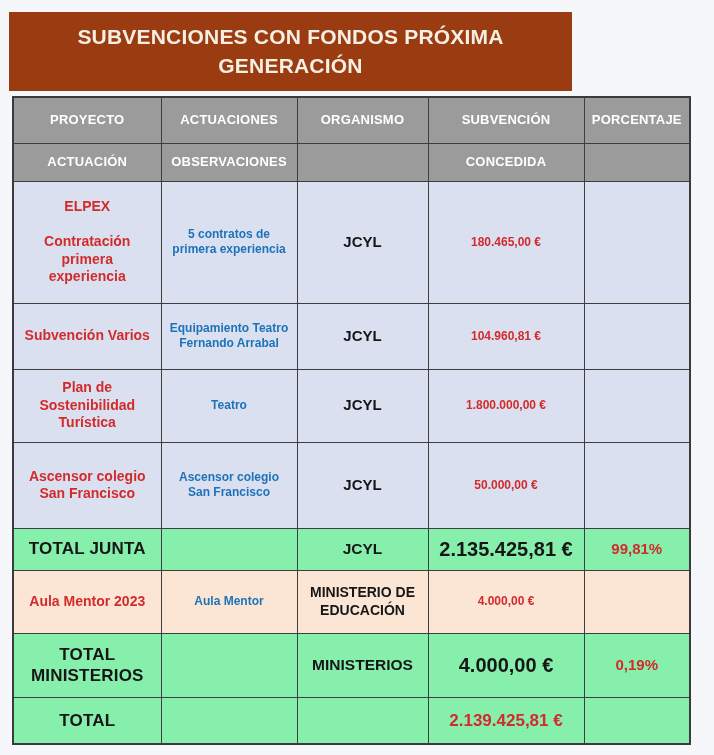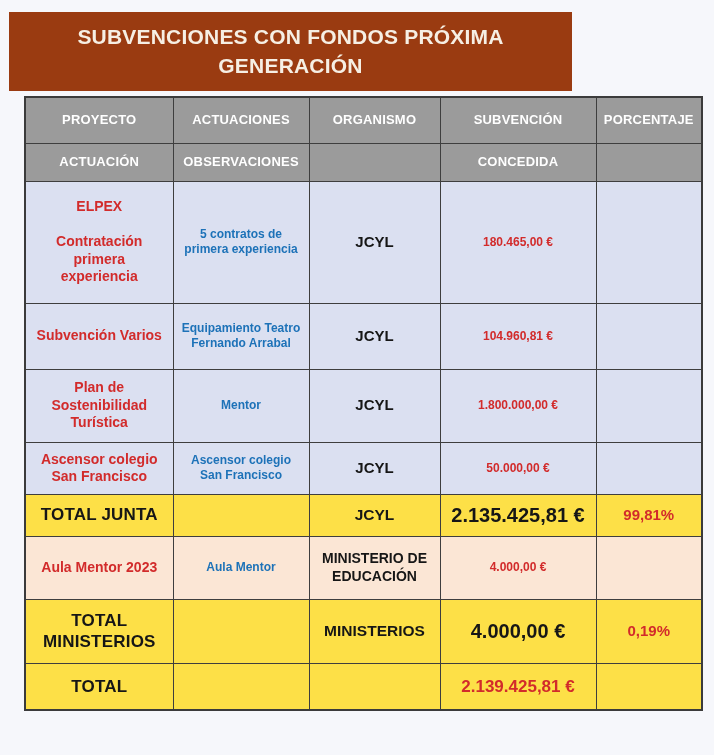--- a/index.html
+++ b/index.html
@@ -15,44 +15,44 @@
     position:absolute;left:9px;top:12px;width:563px;height:79px;
     background:#9a3b11;
     display:flex;align-items:center;justify-content:center;
   }
   .banner-title{
     color:#f6efe4;font-weight:bold;font-size:21px;line-height:1.35;
     text-align:center;white-space:pre-line;letter-spacing:.2px;
   }
   
   table.grants{
-    position:absolute;left:24px;top:96px;
+    position:absolute;left:12px;top:96px;
     width:677px;
     border-collapse:collapse;table-layout:fixed;
     border:2px solid #3b3b3b;
   }
   table.grants td{
     border:1.5px solid #3e3e3e;
     text-align:center;vertical-align:middle;
     padding:3px 4px;
     white-space:pre-line;
     font-weight:bold;
     line-height:1.25;
     overflow:hidden;
   }
   
   tr.rh-h1{height:46px}  tr.rh-h2{height:38px}
   tr.rh-r1{height:122px} tr.rh-r2{height:66px}
-  tr.rh-r3{height:73px}  tr.rh-r4{height:52px}
+  tr.rh-r3{height:73px}  tr.rh-r4{height:86px}
   tr.rh-r5{height:42px}  tr.rh-r6{height:63px}
   tr.rh-r7{height:64px}  tr.rh-r8{height:47px}
   
   tr.r-head td{background:#9b9b9b;color:#ffffff;font-size:13px;letter-spacing:.2px;}
   tr.r-data td{background:#dbe0f1;}
-  tr.r-total td{background:#fde047;}
+  tr.r-total td{background:#86efac;}
   tr.r-mentor td{background:#fbe6d5;}
   
   td.vt{vertical-align:top;padding-top:8px;}
   td.vb{vertical-align:bottom;padding-bottom:9px;}
   td.vb-sm{vertical-align:bottom;padding-bottom:13px;}
   
   td.t-red{color:#d22b2b;}
   td.t-blue{color:#1d72b8;}
   td.t-black{color:#161616;}
   
@@ -120,21 +120,21 @@
 Fernando Arrabal</td>
       <td class="t-black s-org">JCYL</td>
       <td class="t-red s-money">104.960,81 €</td>
       <td></td>
     </tr>
 
     <tr class="r-data rh-r3">
       <td class="t-red s-proj">Plan de
 Sostenibilidad
 Turística</td>
-      <td class="t-blue s-blue">Mentor</td>
+      <td class="t-blue s-blue">Teatro</td>
       <td class="t-black s-org vb">JCYL</td>
       <td class="t-red s-money vb">1.800.000,00 €</td>
       <td></td>
     </tr>
 
     <tr class="r-data rh-r4">
       <td class="t-red s-proj">Ascensor colegio
 San Francisco</td>
       <td class="t-blue s-blue vt">Ascensor colegio
 San Francisco</td>

